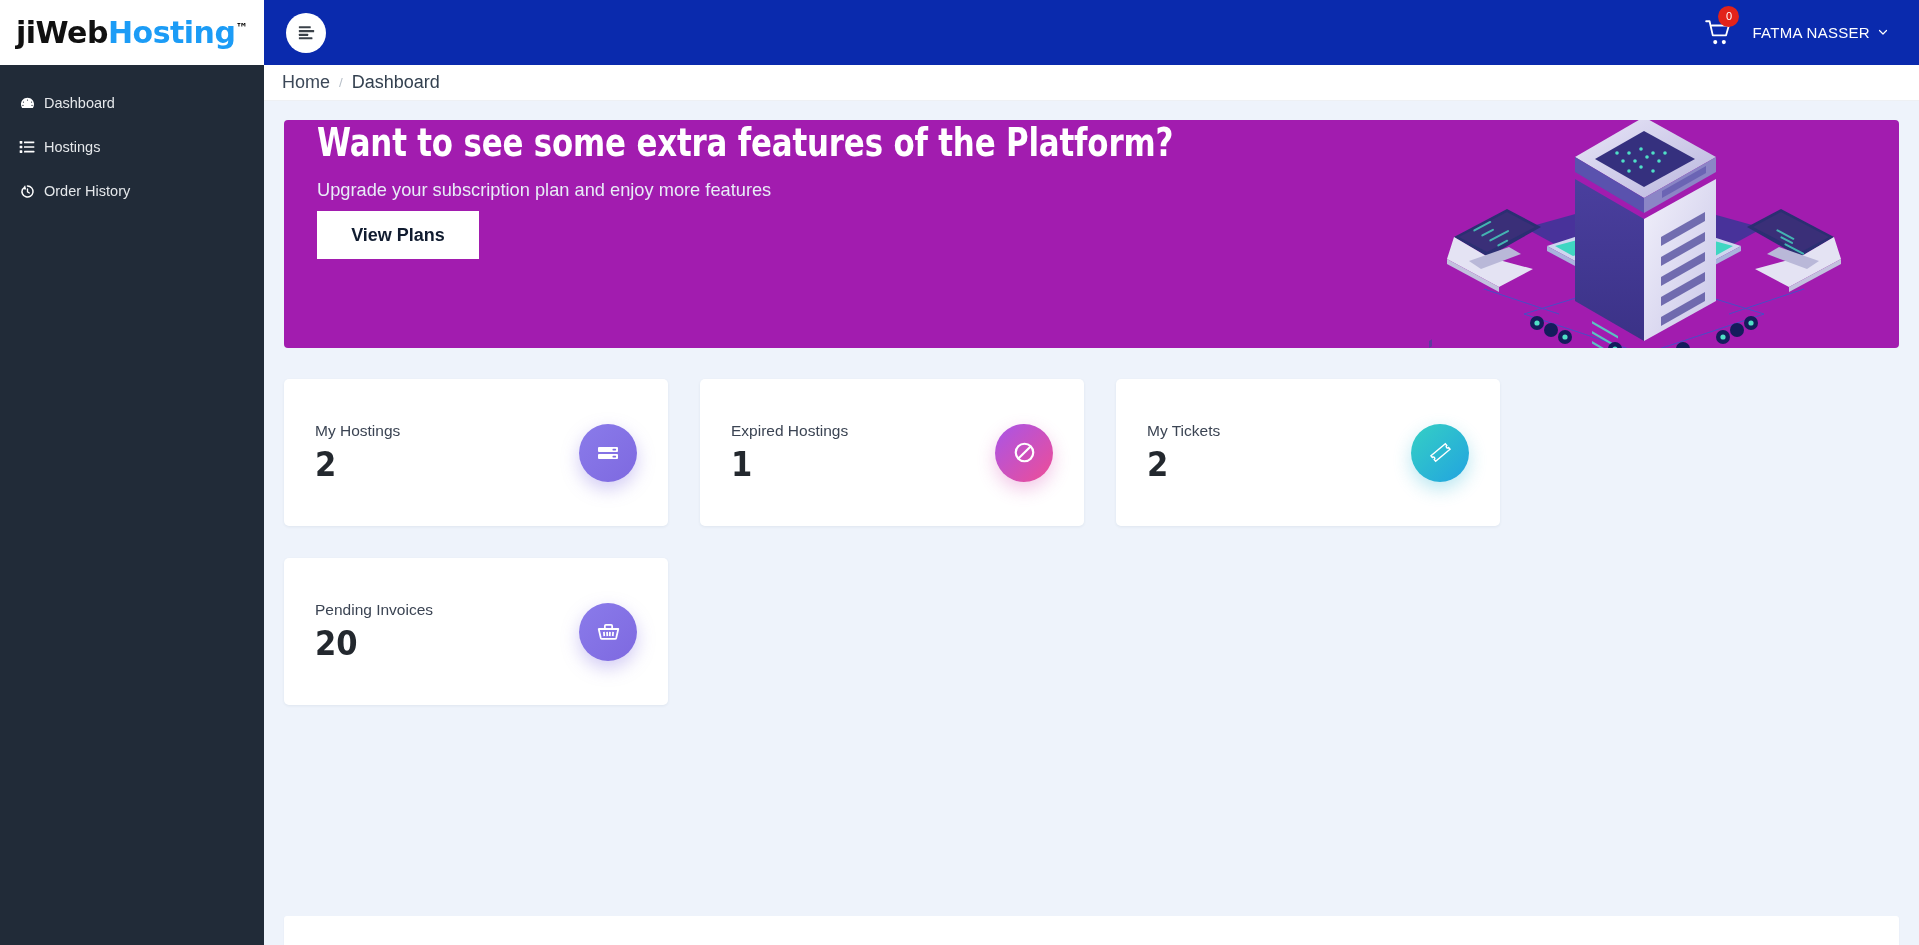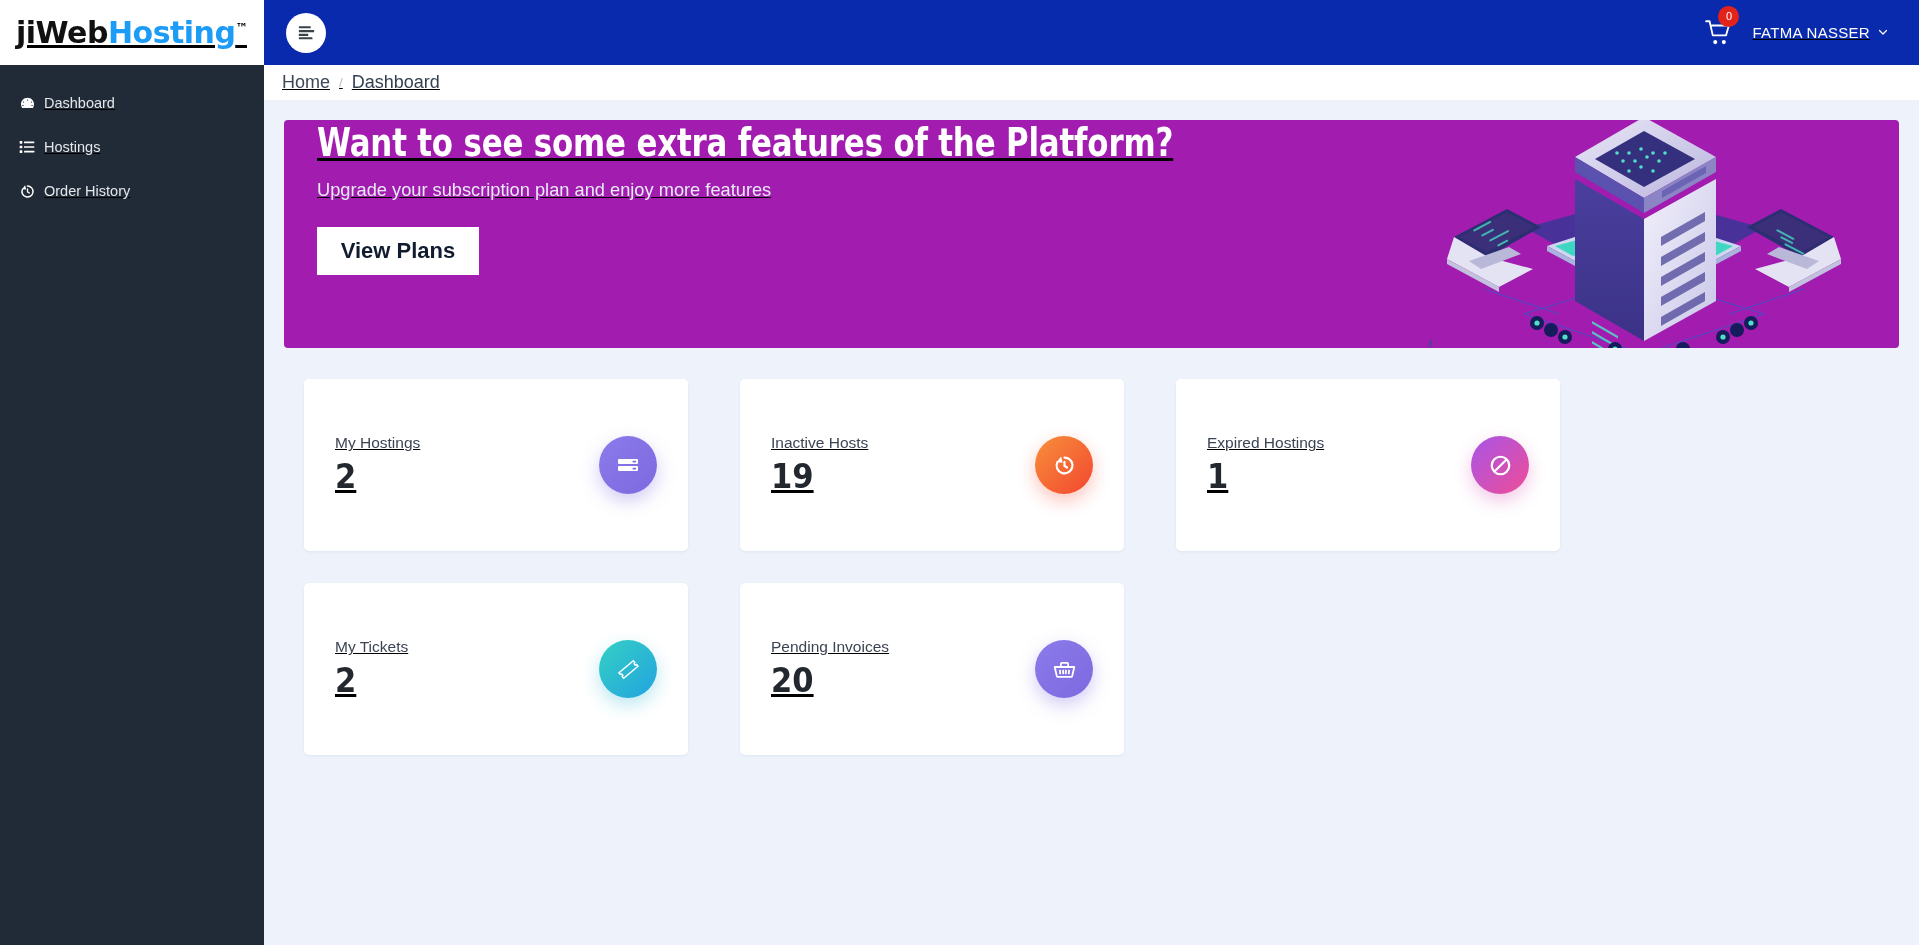--- a/index.html
+++ b/index.html
@@ -3,21 +3,21 @@
 <meta charset="utf-8">
 <title>jiWebHosting Dashboard</title>
 <style>
   * { box-sizing: border-box; margin: 0; padding: 0; }
   html, body {
     width: 1919px; height: 945px;
     overflow: hidden;
     font-family: "Liberation Sans", sans-serif;
     background: #eef3fb;
   }
-  .app { display: flex; width: 1919px; height: 945px; text-decoration: underline; }
+  .app { display: flex; width: 1919px; height: 945px; }
 
   
   .sidebar {
     width: 264px; min-width: 264px; height: 945px;
     background: #212b38;
     display: flex; flex-direction: column;
   }
   .brand {
     height: 65px; min-height: 65px;
     background: #ffffff;
@@ -125,50 +125,49 @@
   }
   .hero-sub {
     margin-top: 14px;
     font-size: 19px;
     color: #e8ecf7;
     transform: scaleX(0.96);
     transform-origin: left center;
     white-space: nowrap;
   }
   .hero-btn {
-    margin-top: 26px;
+    margin-top: 10px;
     display: inline-flex; align-items: center; justify-content: center;
     width: 162px; height: 48px;
     background: #ffffff; color: #111c30;
-    font-size: 22px; font-weight: bold;
+    font-size: 18px; font-weight: bold;
     border: none; cursor: pointer;
   }
   .hero-art {
     position: absolute; right: 20px; bottom: 0; top: 0;
     width: 470px;
     z-index: 1;
     display: flex; align-items: center; justify-content: center;
   }
 
   
   .cards {
     display: flex; flex-wrap: wrap;
     gap: 32px;
     margin-top: 31px;
   }
   .card {
     background: #ffffff;
     border-radius: 5px;
-    width: 384px; height: 172px;
+    width: 384px; height: 147px;
     box-shadow: 0 1px 3px rgba(30,50,90,0.07);
     display: flex; align-items: center;
     justify-content: space-between;
     padding: 0 31px 0 31px;
     cursor: pointer;
-    margin-left: 20px;
   }
   .card-left { display: flex; flex-direction: column; gap: 6px; }
   .card-label { font-size: 15.5px; color: #3b4453; }
   .card-value {
     font-size: 34px; font-weight: bold; color: #23282e;
     font-family: "DejaVu Sans Condensed","Liberation Sans Narrow","Liberation Sans",sans-serif;
     line-height: 1.1;
   }
   .card-icon {
     width: 58px; height: 58px; border-radius: 50%;
@@ -427,33 +426,20 @@
           <div class="card-icon ci-purple">
             <svg width="24" height="24" viewBox="0 0 24 24" fill="#ffffff">
               <rect x="2" y="6" width="20" height="5" rx="1"></rect>
               <rect x="2" y="13" width="20" height="5" rx="1"></rect>
               <rect x="16.5" y="7.8" width="3.6" height="1.6" rx="0.6" fill="#7e69e0"></rect>
               <rect x="16.5" y="14.8" width="3.6" height="1.6" rx="0.6" fill="#7e69e0"></rect>
             </svg>
           </div>
         </div>
 
-        <div class="card">
-          <div class="card-left">
-            <div class="card-label">Inactive Hosts</div>
-            <div class="card-value">19</div>
-          </div>
-          <div class="card-icon ci-orange">
-            <svg width="25" height="25" viewBox="0 0 24 24" fill="none" stroke="#ffffff" stroke-width="2.1" stroke-linecap="round">
-              <path d="M12 4.4a7.6 7.6 0 1 1-6.9 4.4"></path>
-              <polyline points="8.7,3.3 4.5,8.8 10.3,9.3" fill="#ffffff" stroke="none"></polyline>
-              <path d="M12 8.4v3.9l2.5 1.6"></path>
-            </svg>
-          </div>
-        </div>
 
         <div class="card">
           <div class="card-left">
             <div class="card-label">Expired Hostings</div>
             <div class="card-value">1</div>
           </div>
           <div class="card-icon ci-pink">
             <svg width="25" height="25" viewBox="0 0 24 24" fill="none" stroke="#ffffff" stroke-width="2.1">
               <circle cx="12" cy="12" r="8.4"></circle>
               <line x1="6.4" y1="17.6" x2="17.6" y2="6.4"></line>

